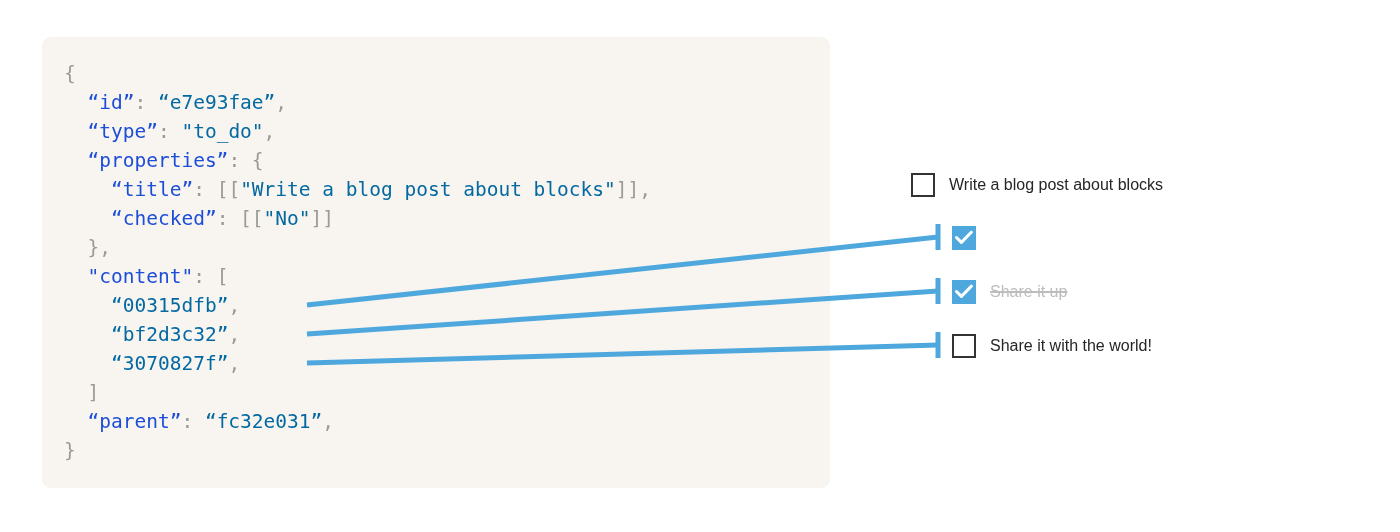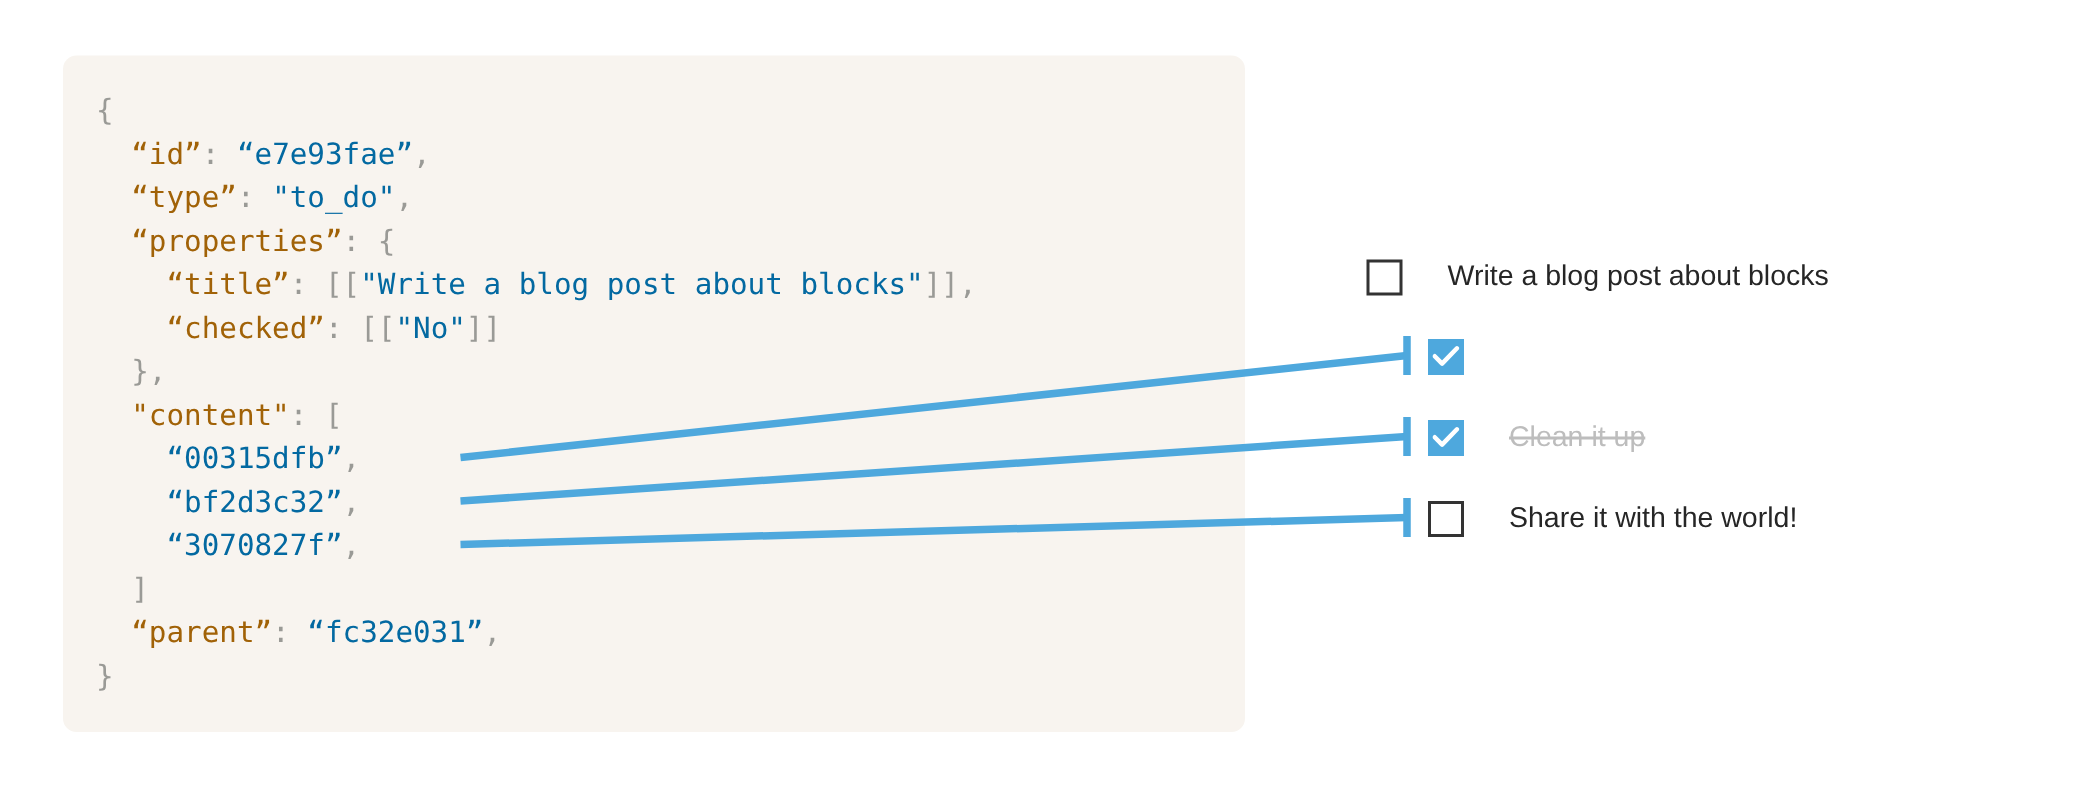--- a/index.html
+++ b/index.html
@@ -38,21 +38,21 @@
     font-size: 19.5px;
     line-height: 29px;
     white-space: pre;
     letter-spacing: 0px;
   }
   .code-line {
     height: 29px;
     white-space: pre;
   }
   .tok-punc  { color: #9a9a96; }
-  .tok-key   { color: #a16207; text-align: right; }
+  .tok-key   { color: #1d4ed8; text-align: right; }
   .tok-str   { color: #0369a1; }
 
   
   #connectors {
     position: absolute;
     left: 0;
     top: 0;
     width: 1400px;
     height: 532px;
     pointer-events: none;
@@ -90,22 +90,22 @@
     background: #4ea8dd;
     border: none;
     position: relative;
   }
   .checkbox.checked svg {
     position: absolute;
     left: 3px;
     top: 4px;
   }
   .check-label {
-    margin-left: 30px;
-    font-size: 19px;
+    margin-left: 14px;
+    font-size: 16px;
     color: #262626;
     white-space: nowrap;
     font-family: "Liberation Sans", sans-serif;
   }
   .check-label.done {
     color: #bdbdbd;
     text-decoration: line-through;
     text-decoration-color: #bdbdbd;
     text-decoration-thickness: 2px;
   }
@@ -139,21 +139,21 @@
             <path d="M1.5 7.5 L6.4 12.4 L16.3 2.2" fill="none" stroke="#ffffff" stroke-width="3" stroke-linecap="round" stroke-linejoin="round"></path>
           </svg>
         </div>
       </div>
       <div class="check-row r2">
         <div class="checkbox checked">
           <svg width="18" height="16" viewBox="0 0 18 16" xmlns="http://www.w3.org/2000/svg">
             <path d="M1.5 7.5 L6.4 12.4 L16.3 2.2" fill="none" stroke="#ffffff" stroke-width="3" stroke-linecap="round" stroke-linejoin="round"></path>
           </svg>
         </div>
-        <span class="check-label done">Clean it up</span>
+        <span class="check-label done">Share it up</span>
       </div>
       <div class="check-row r3">
         <div class="checkbox unchecked"></div>
         <span class="check-label">Share it with the world!</span>
       </div>
     </div>
 
 </div>
 
 </body></html>

